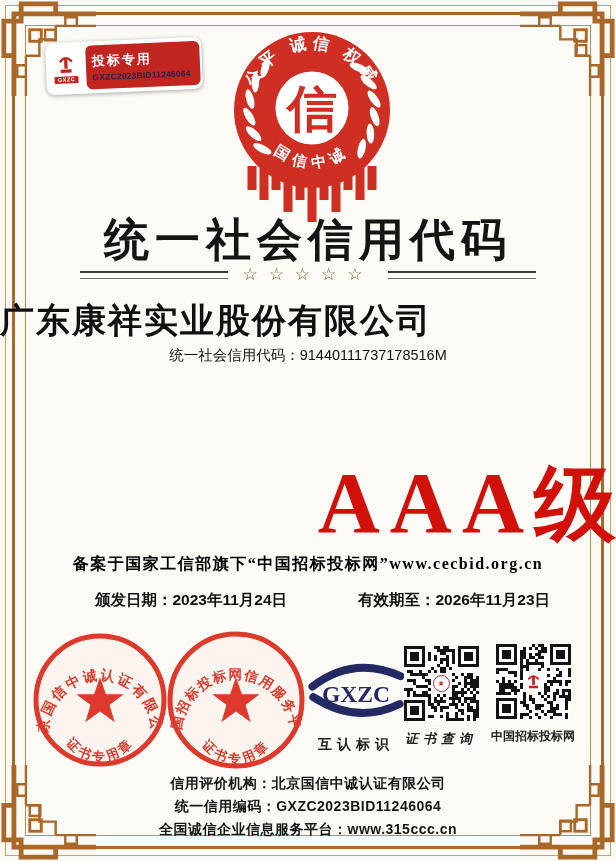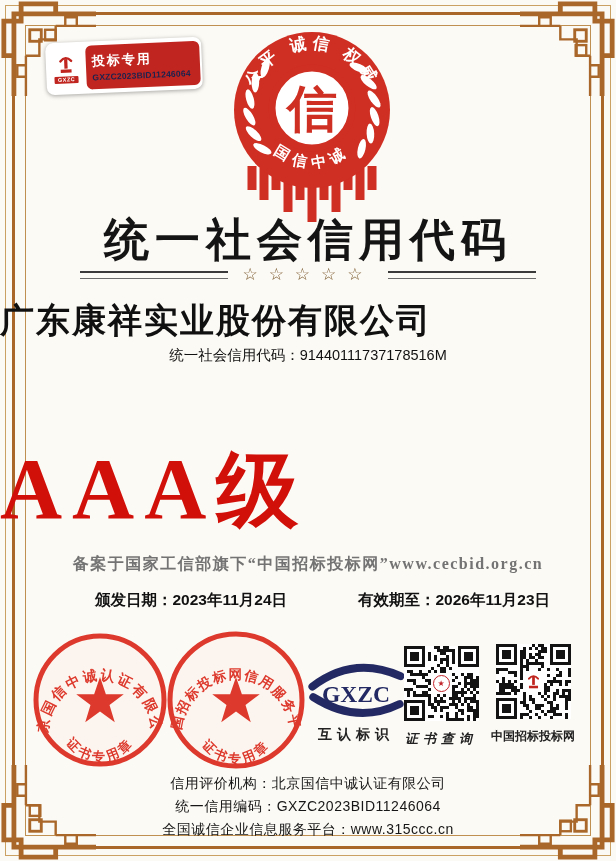--- a/index.html
+++ b/index.html
@@ -40,55 +40,55 @@
   .company{position:absolute;top:298px;left:0;width:100%;margin:0;
            font-family:"Liberation Serif","DejaVu Serif",serif;font-size:34px;font-weight:900;
            color:#101010;letter-spacing:2px;}
   .credit-code{position:absolute;top:346px;left:0;width:100%;text-align:center;
                font-size:14.5px;font-weight:normal;color:#111;}
   
   .body-par{position:absolute;top:382px;left:42px;right:38px;margin:0;font-size:15px;
             font-weight:bold;color:#161616;line-height:31px;text-align:justify;
             text-indent:2em;letter-spacing:.5px;}
   
-  .rating{position:absolute;top:436px;left:0;width:100%;text-align:left;color:#d2100a;}
+  .rating{position:absolute;top:450px;left:0;width:100%;text-align:right;color:#d2100a;}
   .aaa{font-family:"Liberation Serif","DejaVu Serif",serif;font-size:86px;font-weight:900;
        letter-spacing:10px;}
   .grade-cn{font-family:"Liberation Serif","DejaVu Serif",serif;font-size:82px;font-weight:900;}
   
   .filing{position:absolute;top:554px;left:0;width:100%;text-align:center;
           font-family:"Liberation Serif","DejaVu Serif",serif;
-          font-size:16px;font-weight:900;color:#737373;letter-spacing:1.5px;}
+          font-size:16px;font-weight:900;color:#000000;letter-spacing:1.5px;}
   .date-issue{position:absolute;top:590px;left:95px;font-size:15.5px;font-weight:800;color:#111;}
   .date-expiry{position:absolute;top:590px;left:358px;font-size:15.5px;font-weight:800;color:#111;}
   
   .stamp{position:absolute;}
   .s1{left:30px;top:626px;}
   .s2{left:164px;top:624px;}
   .stampring{fill:rgba(255,80,60,.03);stroke:#dd392c;stroke-width:5;}
   .stampstar{fill:#dd392c;}
   .stamptext{fill:#dd392c;font-weight:bold;}
   
   .gxzc{position:absolute;left:308px;top:660px;width:96px;text-align:center;}
-  .gxzc-caption{font-size:14px;font-weight:800;color:#222;letter-spacing:5px;}
+  .gxzc-caption{margin-top:10px;font-size:14px;font-weight:800;color:#222;letter-spacing:5px;}
   
   .qr{position:absolute;width:86px;text-align:center;}
   .qr1{left:398px;top:646px;}
   .qr2{left:490px;top:644px;}
   .qr-box{position:relative;width:75px;height:75px;margin:0 auto;background:#fff;}
   .qr-center{position:absolute;left:50%;top:50%;transform:translate(-50%,-50%);background:#fff;
              width:20px;height:20px;display:flex;align-items:center;justify-content:center;}
   .c1-ring{width:15px;height:15px;border:1.8px solid #c2242b;border-radius:50%;color:#c2242b;
            font-size:8px;line-height:15px;text-align:center;font-weight:bold;}
   .qr-caption{margin-top:9px;font-size:13px;font-weight:800;color:#222;}
   .qr1 .qr-caption{letter-spacing:5px;font-style:italic;}
   .qr2 .qr-caption{letter-spacing:0;font-size:12px;}
   
   .footer{position:absolute;top:772px;left:0;width:100%;text-align:center;color:#161616;
-          font-size:14px;font-weight:400;line-height:23px;letter-spacing:.5px;}
+          font-size:14px;font-weight:700;line-height:23px;letter-spacing:.5px;}
 </style>
 </head>
 <body>
 
 <div class="page">
 
   <svg width="0" height="0" style="position:absolute">
     <defs>
       <symbol id="fret" viewBox="0 0 100 100">
         <g fill="none" stroke="#a9672a">

